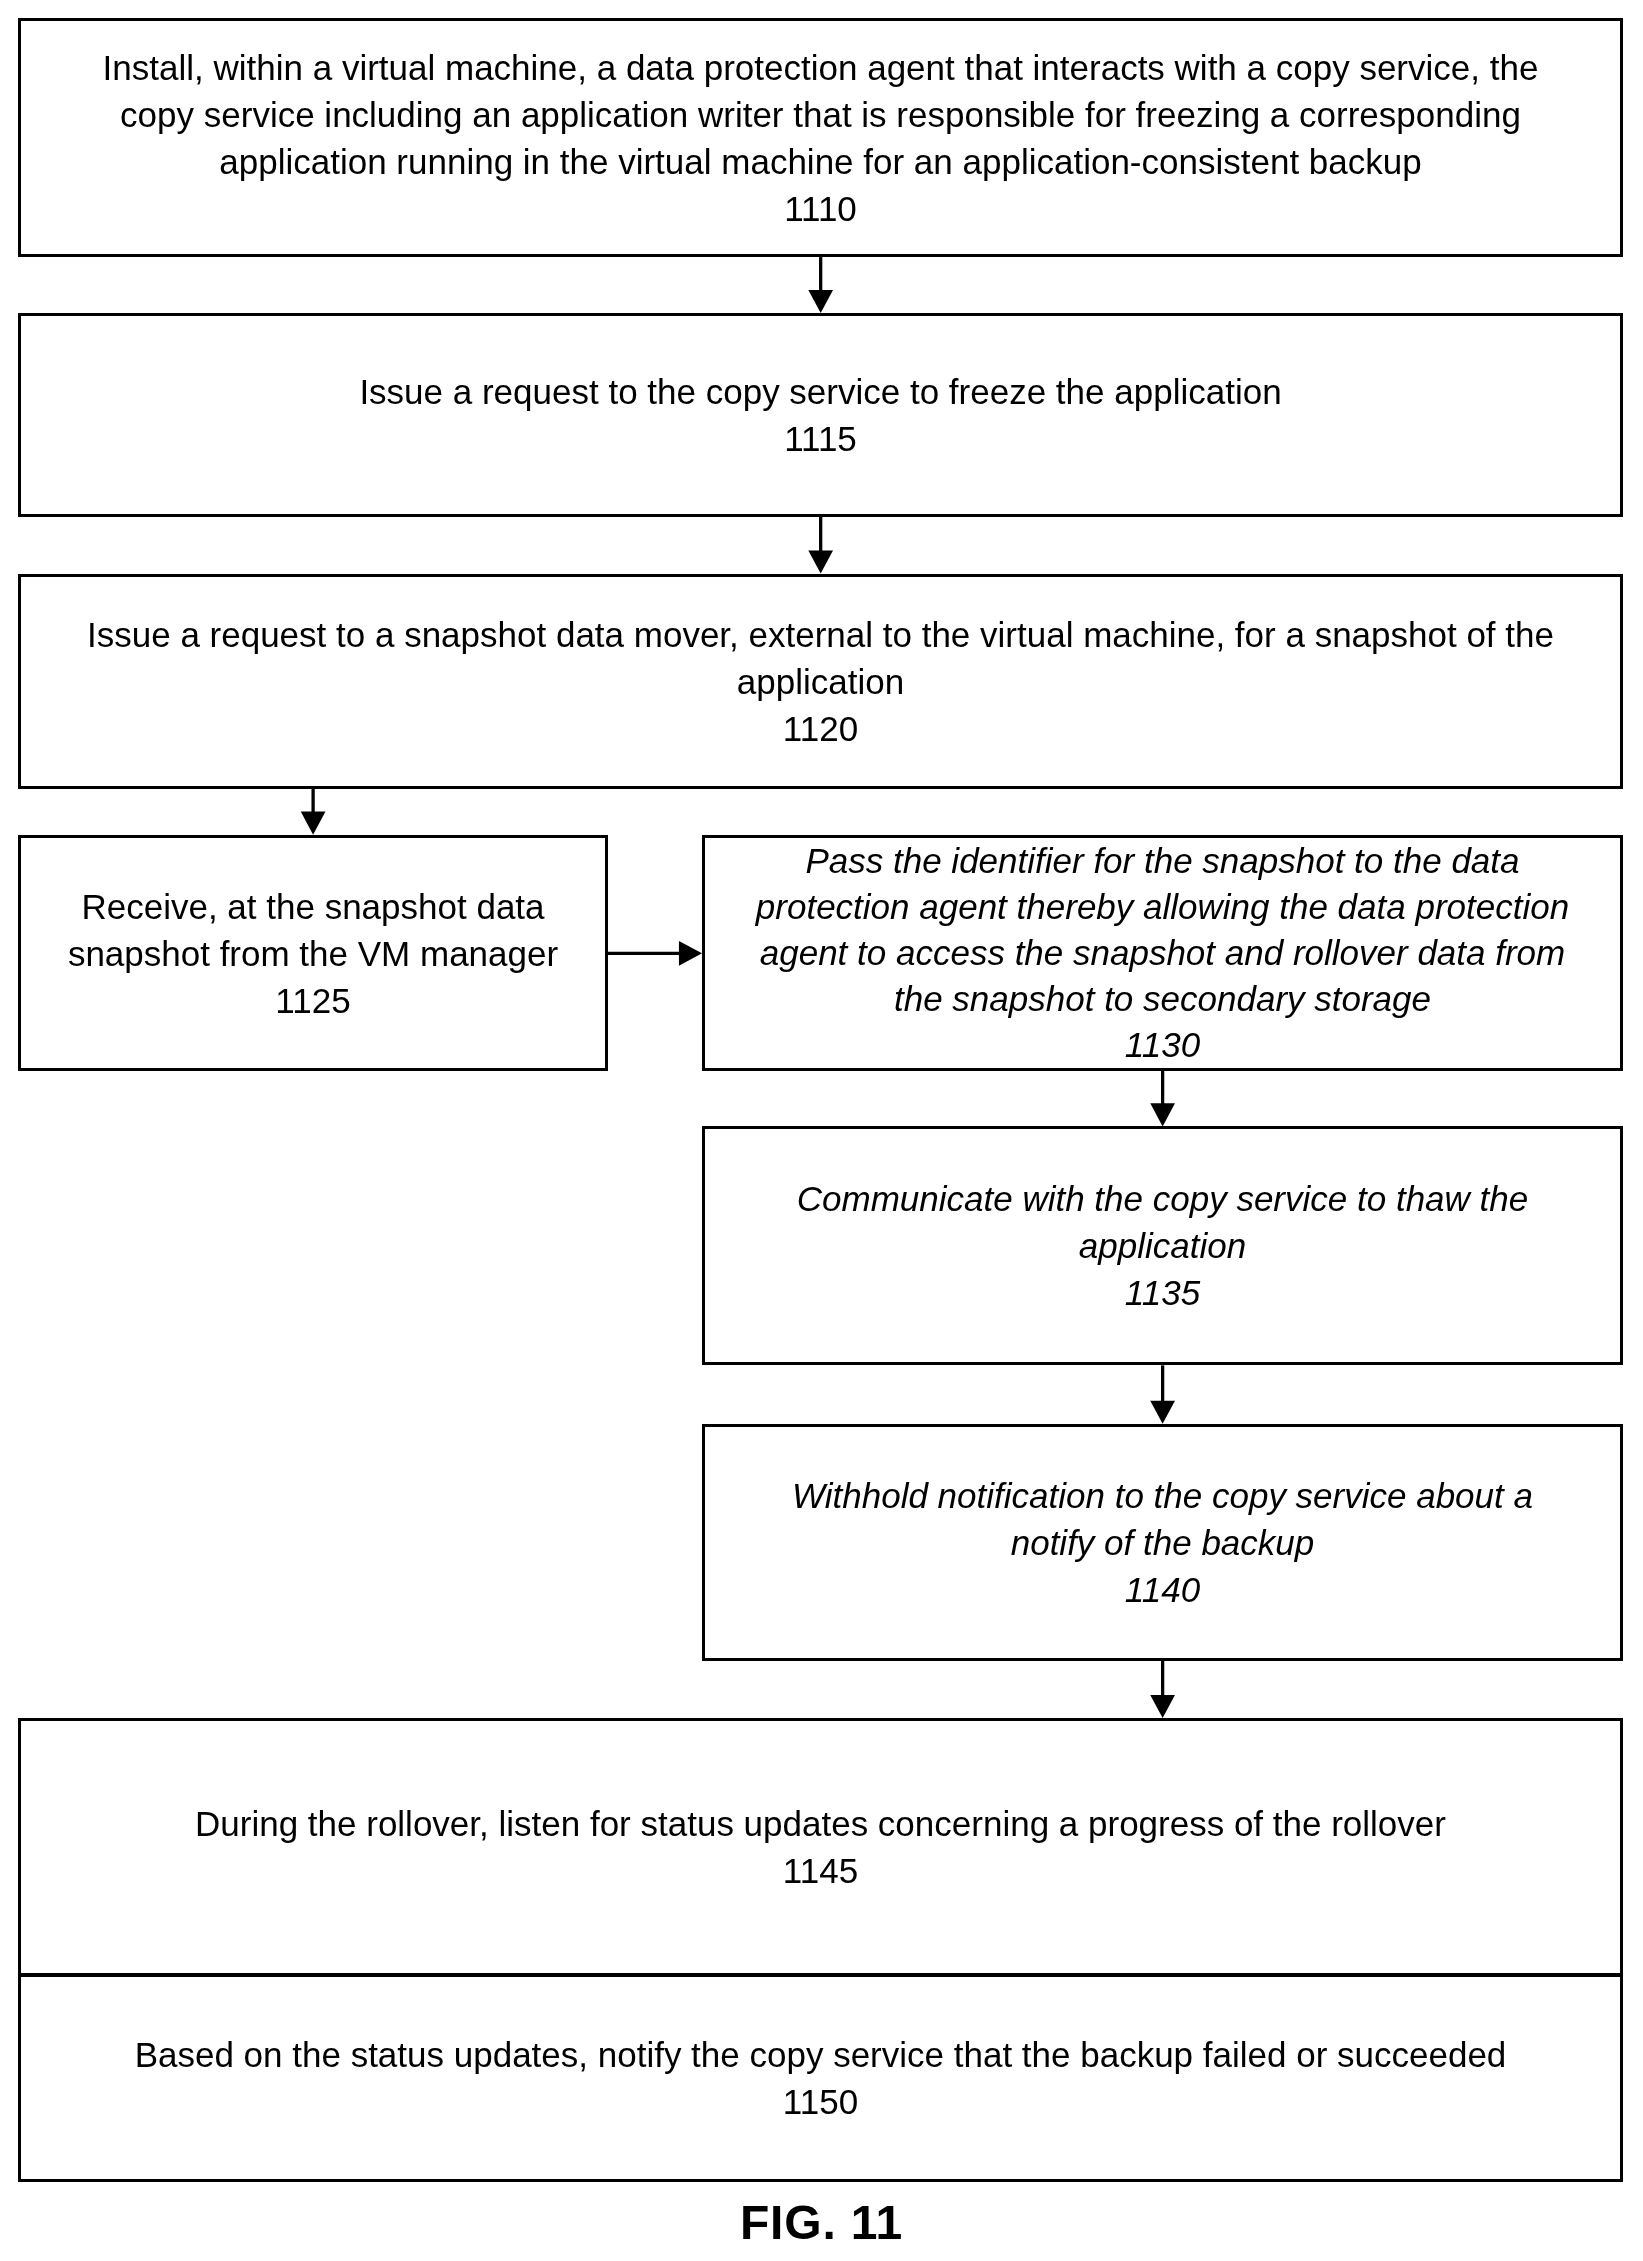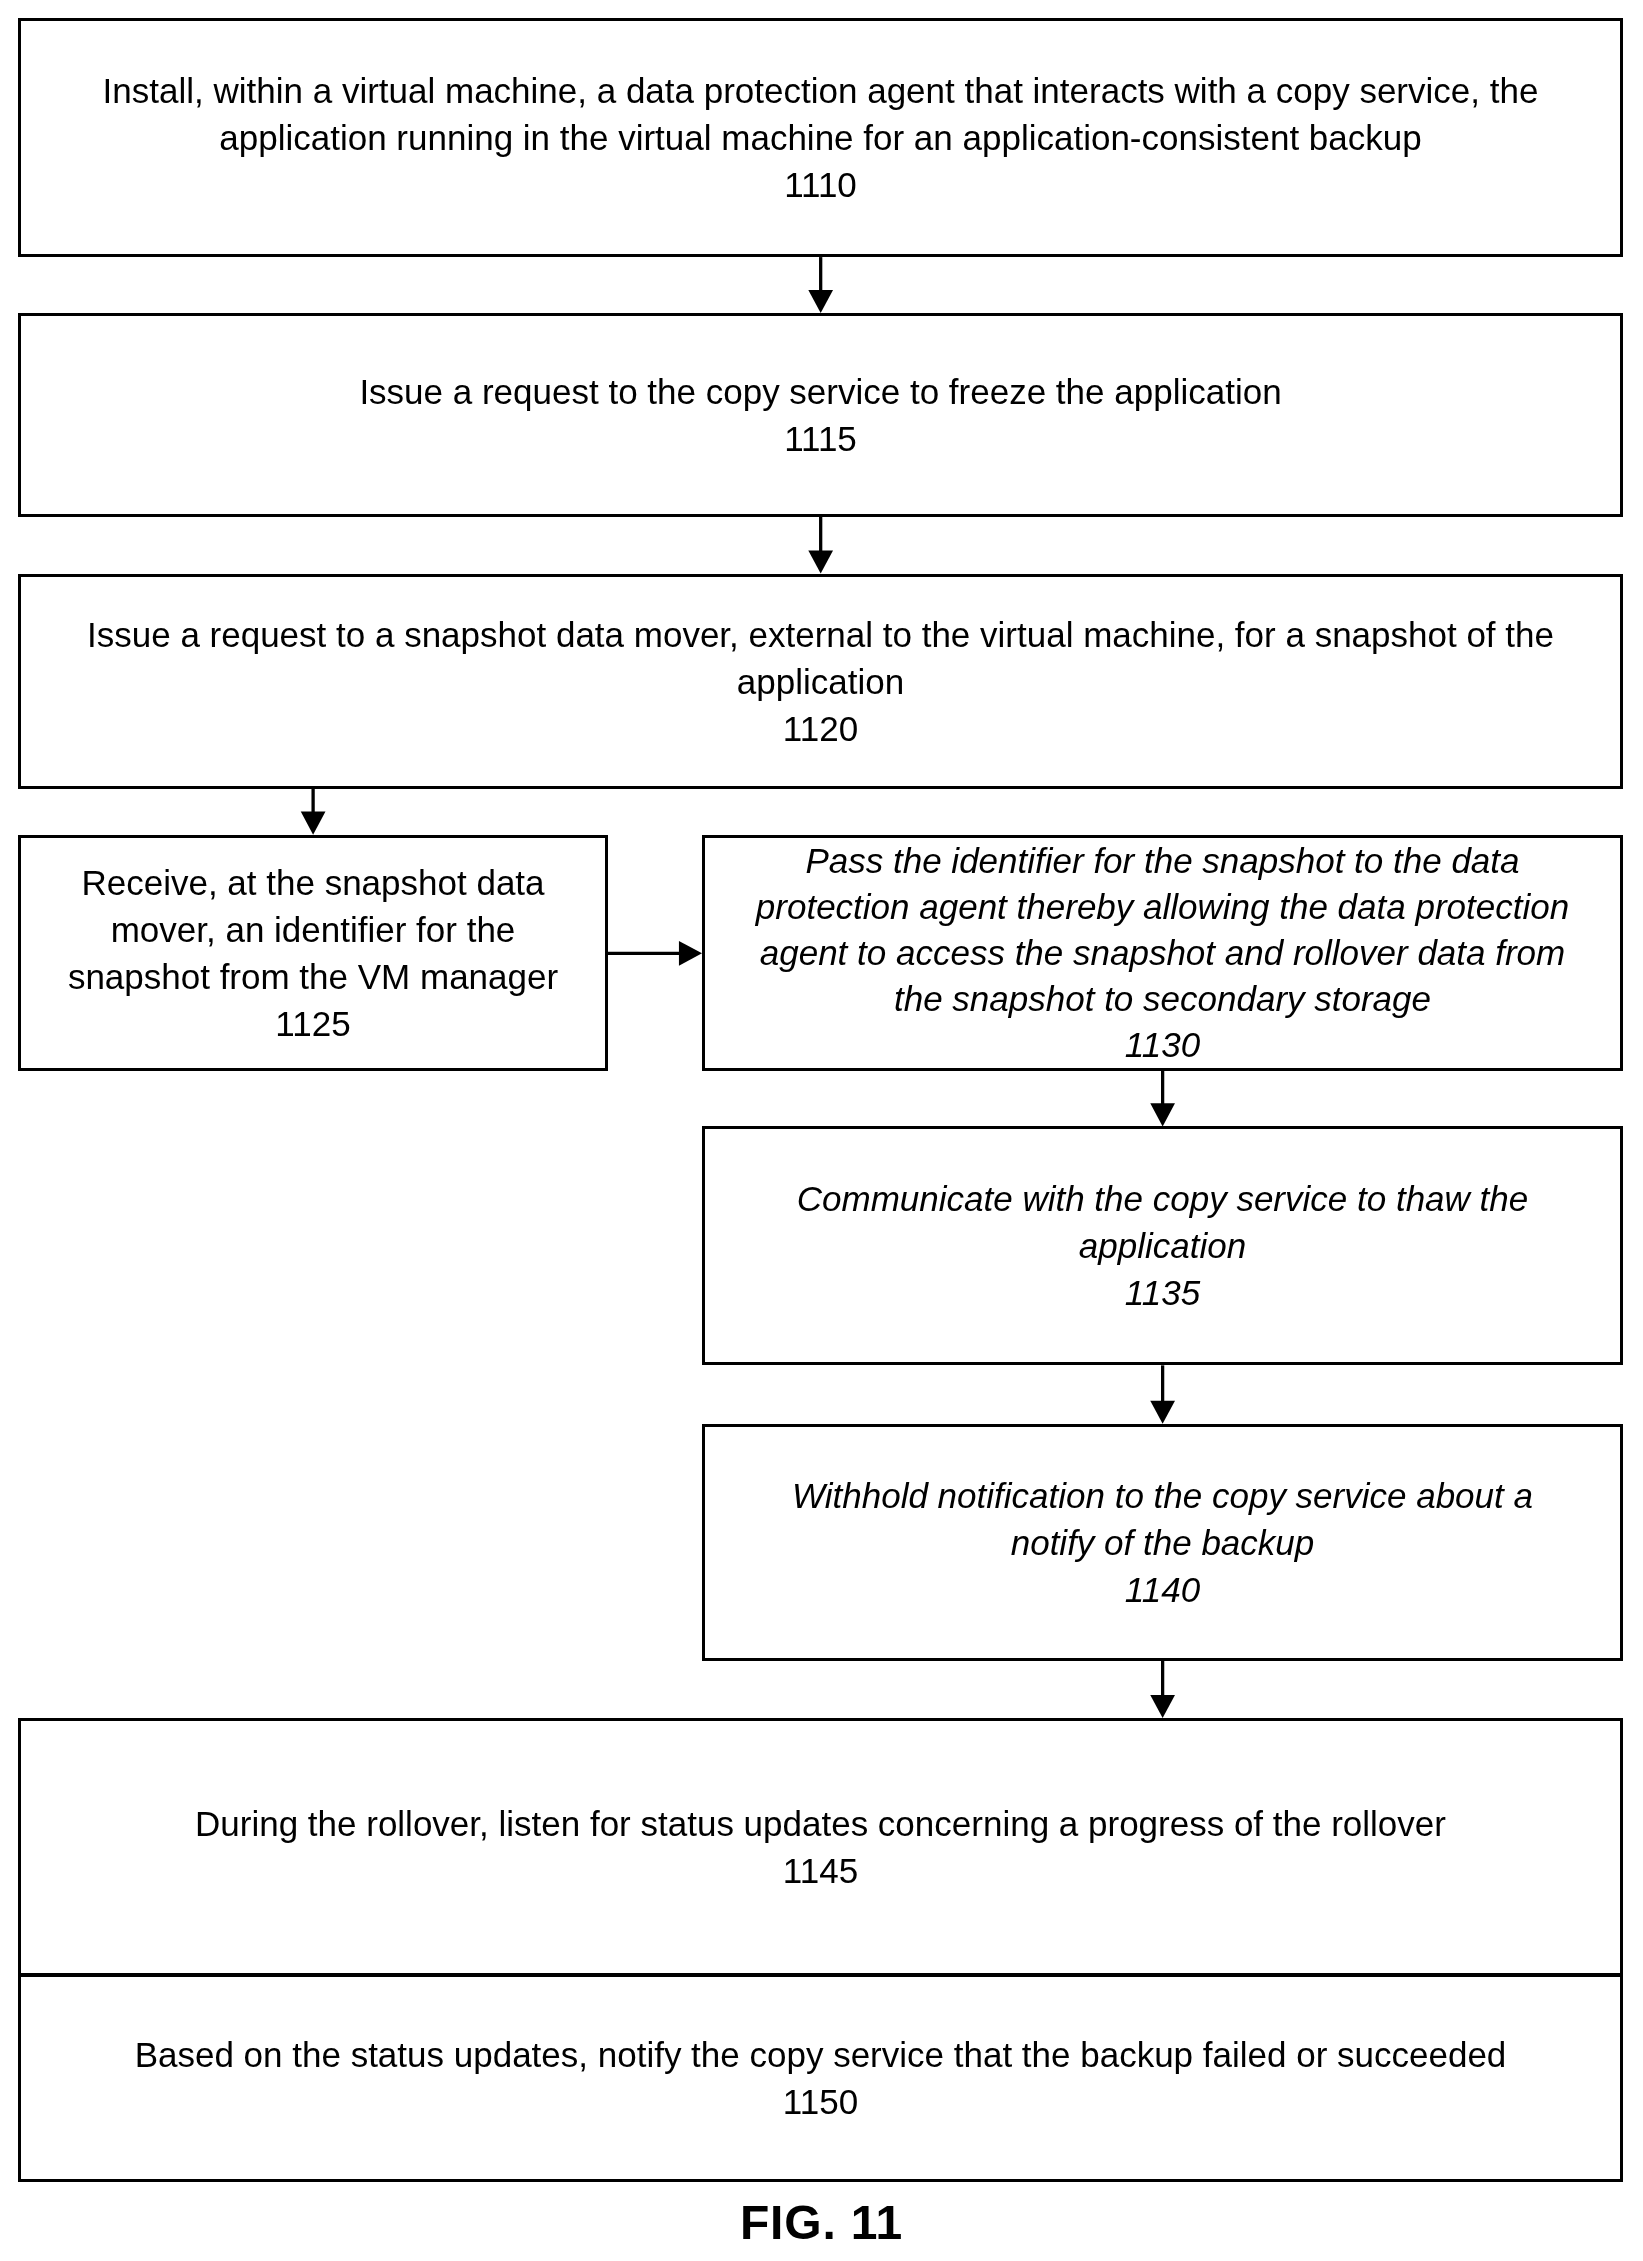--- a/index.html
+++ b/index.html
@@ -86,38 +86,38 @@
       <polygon points="1411,2085 1396,2057 1426,2057" stroke="none"></polygon>
     </g>
     <g>
       <line x1="996" y1="2331" x2="996" y2="2369" stroke-width="4"></line>
       <polygon points="996,2395 981,2367 1011,2367" stroke="none"></polygon>
     </g>
   </svg>
 
   <div class="box full" style="top:18px; height:239px">
     <div class="line">Install, within a virtual machine, a data protection agent that interacts with a copy service, the</div>
+    <div class="line">copy service including an application writer that is responsible for freezing a corresponding</div>
     <div class="line">application running in the virtual machine for an application-consistent backup</div>
     <div class="line">1110</div>
   </div>
 
   <div class="box full" style="top:313px; height:204px">
     <div class="line">Issue a request to the copy service to freeze the application</div>
     <div class="line">1115</div>
   </div>
 
   <div class="box full" style="top:574px; height:215px">
     <div class="line">Issue a request to a snapshot data mover, external to the virtual machine, for a snapshot of the</div>
     <div class="line">application</div>
     <div class="line">1120</div>
   </div>
 
   <div class="box left-col" style="top:835px; height:236px">
     <div class="line">Receive, at the snapshot data</div>
-    <div class="line">mover, an identifier for the</div>
     <div class="line">snapshot from the VM manager</div>
     <div class="line">1125</div>
   </div>
 
   <div class="box right-col" style="top:835px; height:236px; line-height:46px">
     <div class="line">Pass the identifier for the snapshot to the data</div>
     <div class="line">protection agent thereby allowing the data protection</div>
     <div class="line">agent to access the snapshot and rollover data from</div>
     <div class="line">the snapshot to secondary storage</div>
     <div class="line">1130</div>

